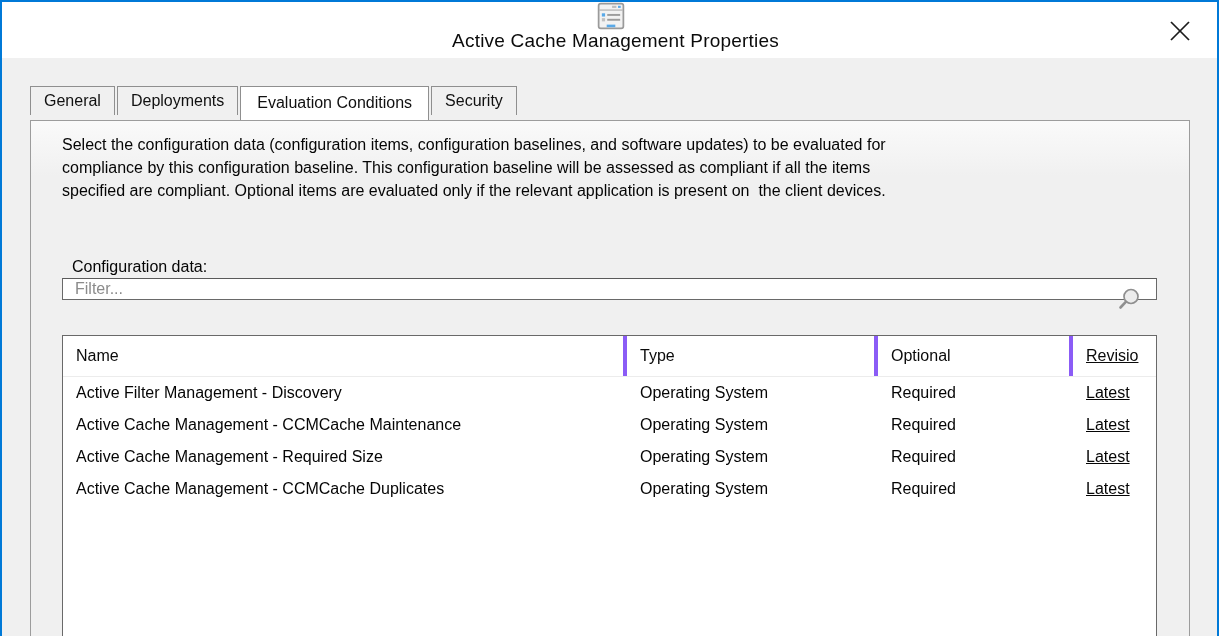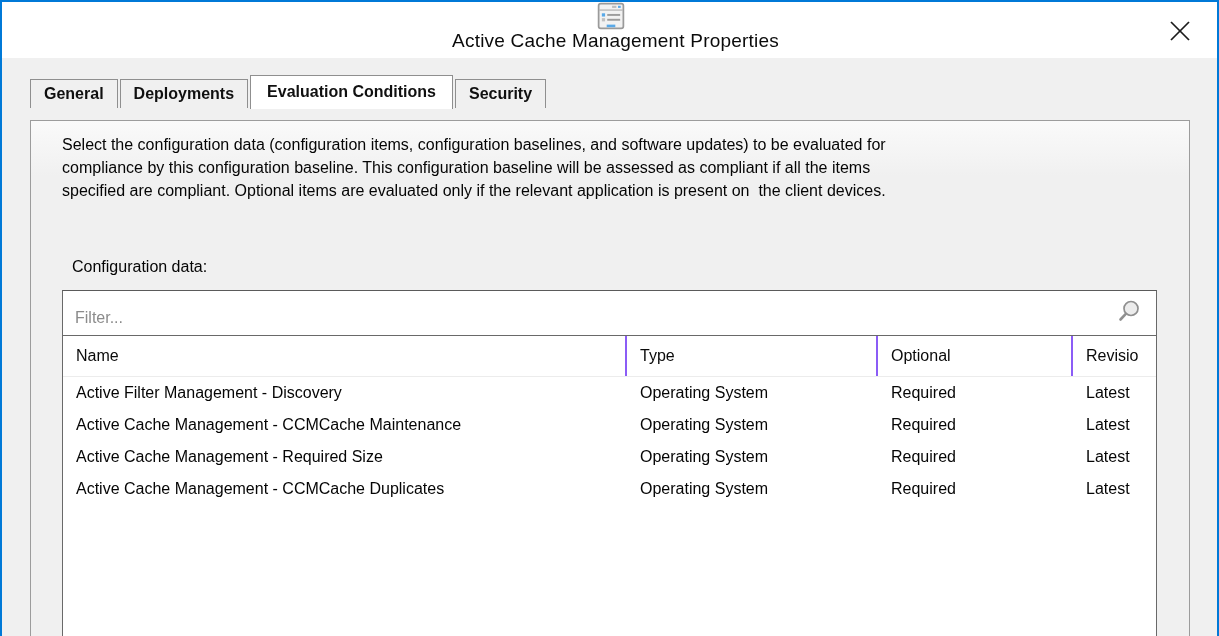--- a/index.html
+++ b/index.html
@@ -24,22 +24,22 @@
     background: transparent; border: none; cursor: pointer;
     display: flex; align-items: center; justify-content: center;
   }
 
   .dialog-body {
     position: absolute; top: 56px; left: 0; right: 0; bottom: 0;
     background: #f0f0f0;
   }
 
   .tabstrip {
-    position: absolute; left: 28px; top: 16px; height: 34px;
-    display: flex; align-items: flex-end; z-index: 3; font-weight: bold;
+    position: absolute; left: 28px; top: 28px; height: 34px;
+    display: flex; z-index: 3;
   }
   .tab {
     height: 29px; line-height: 27px; padding: 0 13px;
     background: #f0f0f0; border: 1px solid #8f8f8f; border-bottom: none;
     font-size: 16px; color: #101010; margin-right: 2px; cursor: pointer;
     white-space: nowrap;
   }
   .tab.active {
     height: 34px; line-height: 32px; padding: 0 16px;
     background: #ffffff; position: relative; z-index: 4;
@@ -53,45 +53,45 @@
     z-index: 2;
   }
 
   .desc { position: absolute; left: 31px; top: 12px; width: 1100px;
     font-size: 16px; color: #050505; line-height: 23px; }
   .desc div { white-space: pre-wrap; }
 
   .cfg-label { position: absolute; left: 31px; top: 137px; font-size: 16px; color: #050505; margin-left: 10px; }
 
   .filterbox {
-    position: absolute; left: 31px; top: 169px; width: 1095px; height: 55px;
+    position: absolute; left: 31px; top: 157px; width: 1095px; height: 22px;
     background: #fff; border: 1px solid #696969; border-top-color: #5a5a5a;
   }
   .filterbox input {
     position: absolute; inset: 0; border: none; outline: none;
     padding: 0 44px 0 12px; font-size: 16px; font-family: "Liberation Sans", sans-serif;
     color: #222; background: transparent;
   }
   .filterbox input::placeholder { color: #8b8b8b; opacity: 1; }
   .search-ic { position: absolute; right: 14px; top: 7px; width: 26px; height: 26px; cursor: pointer; }
 
   .listbox {
     position: absolute; left: 31px; top: 214px; width: 1095px; bottom: -6px;
     background: #fff; border: 1px solid #696969; overflow: hidden;
   }
   .lheader { display: flex; height: 41px; border-bottom: 1px solid #ececec; }
   .hc {
     font-size: 16px; color: #0a0a0a; padding: 0 0 0 13px;
-    display: flex; align-items: center; border-right: 2px solid #8b5cf6;
+    display: flex; align-items: center; border-right: 4px solid #8b5cf6;
     overflow: hidden; white-space: nowrap; cursor: pointer; flex: 0 0 auto;
   }
   .c-name { width: 564px; }
   .c-type { width: 251px; }
   .c-purpose { width: 195px; }
-  .c-rev { flex: 1 1 auto; border-right: none; }
+  .c-rev { flex: 1 1 auto; border-right: none; text-decoration: underline; }
   .lrow { display: flex; height: 32px; cursor: default; }
   .cell {
     font-size: 16px; color: #050505; padding-left: 13px;
     display: flex; align-items: center; overflow: hidden; white-space: nowrap;
     flex: 0 0 auto;
   }
   .cell.c-rev { flex: 1 1 auto; }
 </style>
 </head>
 <body>

